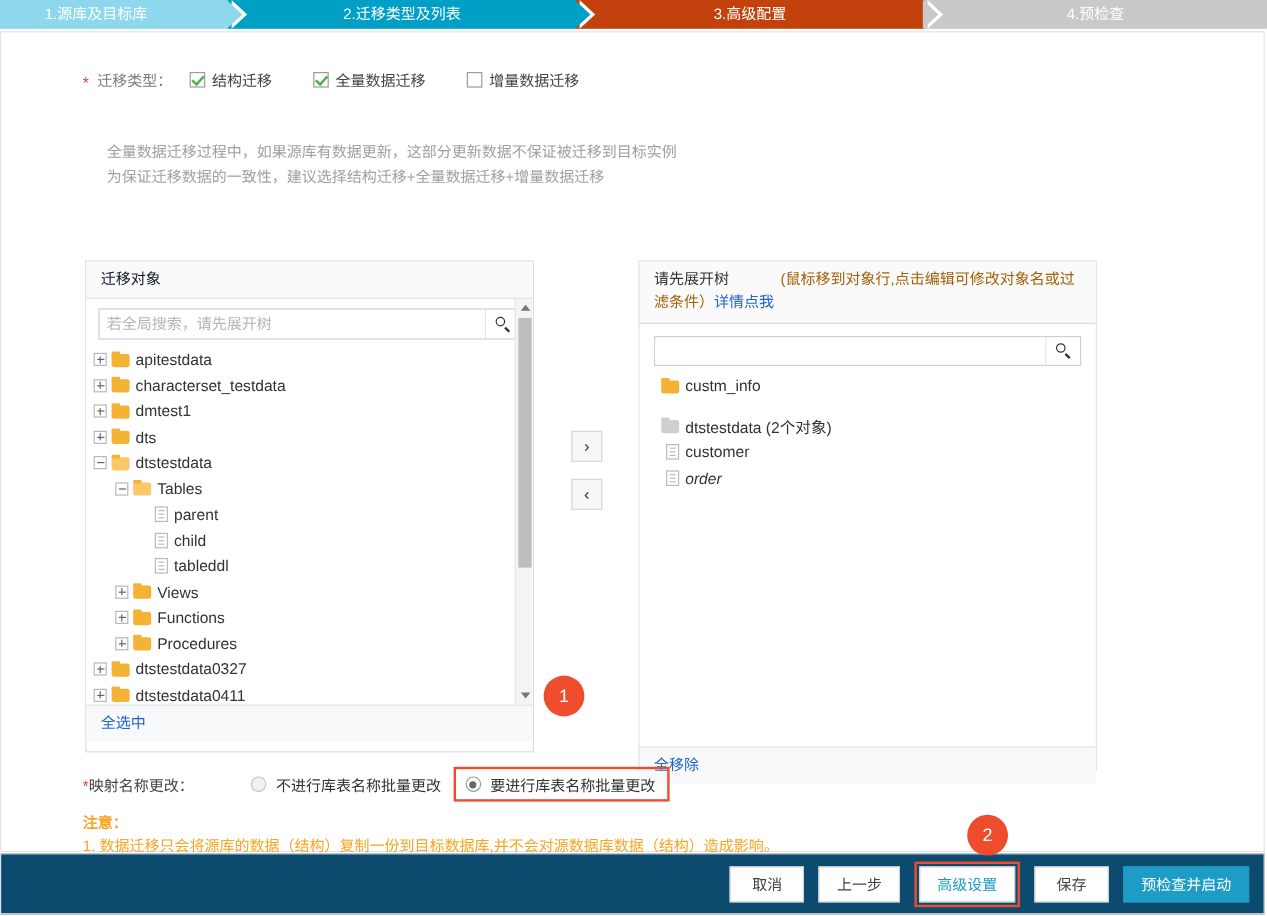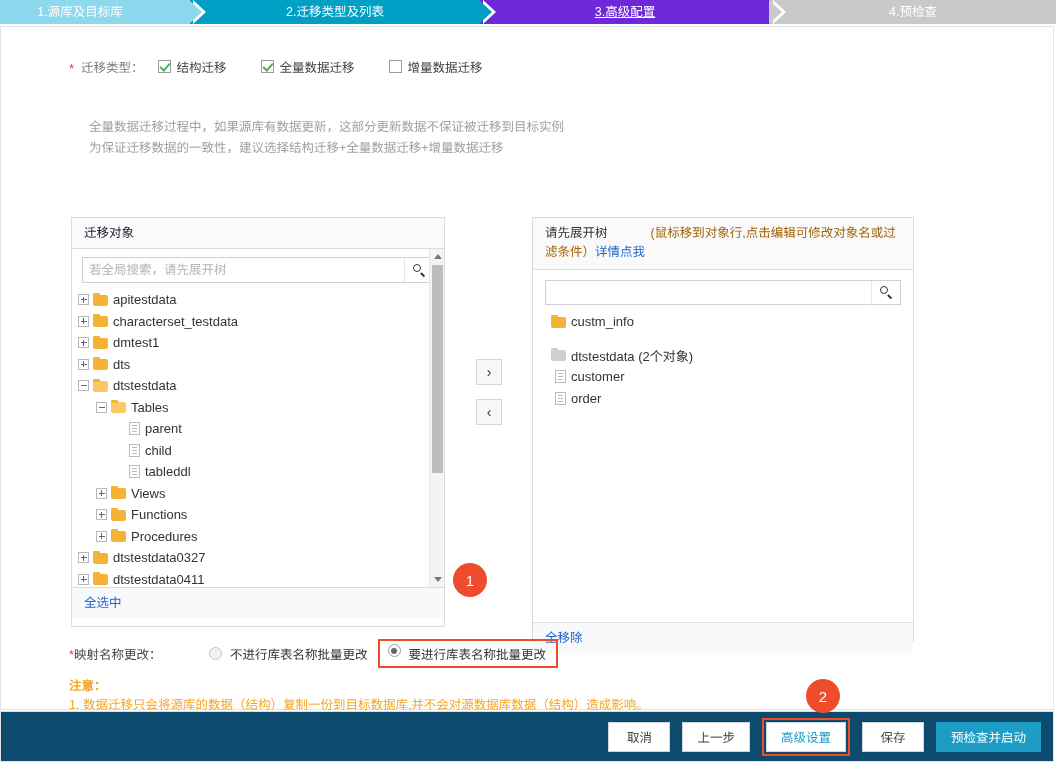--- a/index.html
+++ b/index.html
@@ -20,21 +20,21 @@
     position: relative;
     height: 24px;
     line-height: 24px;
     text-align: center;
     font-size: 12.5px;
     color: #ffffff;
     box-sizing: border-box;
   }
   .step-1 { width: 190px; background: #8ed8ee; }
   .step-2 { width: 290px; background: #00a0c6; }
-  .step-3 { width: 290px; background: #6d28d9; text-decoration: underline; }
+  .step-3 { width: 290px; background: #c2410c; }
   .step-4 { width: 286px; background: #c9c9c9; }
   .step-1 .lbl { padding-right: 30px; }
   .step .lbl { display: block; }
   
   .step::after {
     content: "";
     position: absolute;
     right: -12px; top: 0;
     width: 0; height: 0;
     border-top: 12px solid transparent;
@@ -333,21 +333,21 @@
     flex: 0 0 auto;
   }
   .rdo.on { border-color: #9a9a9a; background: #fff; }
   .rdo.on::after {
     content:""; position:absolute; left:2.5px; top:2.5px;
     width:6px; height:6px; border-radius:50%; background:#666;
   }
   .hlbox {
     border: 2px solid #ef4b2d;
     padding: 3px 10px 3px 8px;
-    display: flex; align-items: flex-start;
+    display: flex; align-items: center;
   }
 
   
   .notes {
     position: absolute; left: 68px; top: 650px;
     color: #f5a623; font-size: 12.5px; line-height: 19px;
   }
   .notes .t { font-weight: bold; color: #f5a623; }
 
   
@@ -557,21 +557,21 @@
                 <span>custm_info</span>
               </div>
               <div class="node" style="padding-left: 6px; margin-top: 12px;">
                 <span class="folder gray"></span>
                 <span>dtstestdata (2个对象)</span>
               </div>
               <div class="node" style="padding-left: 6px;">
                 <span class="fileicon" style="margin-left: 4px;"></span>
                 <span>customer</span>
               </div>
-              <div class="node" style="padding-left: 6px;">
+              <div class="node" style="padding-left: 6px; font-style: italic;">
                 <span class="fileicon" style="margin-left: 4px;"></span>
                 <span>order</span>
               </div>
             </div>
         </div>
         <div class="sel-foot">
           <span class="linkblue">全移除</span>
         </div>
       </div>
     </div>

